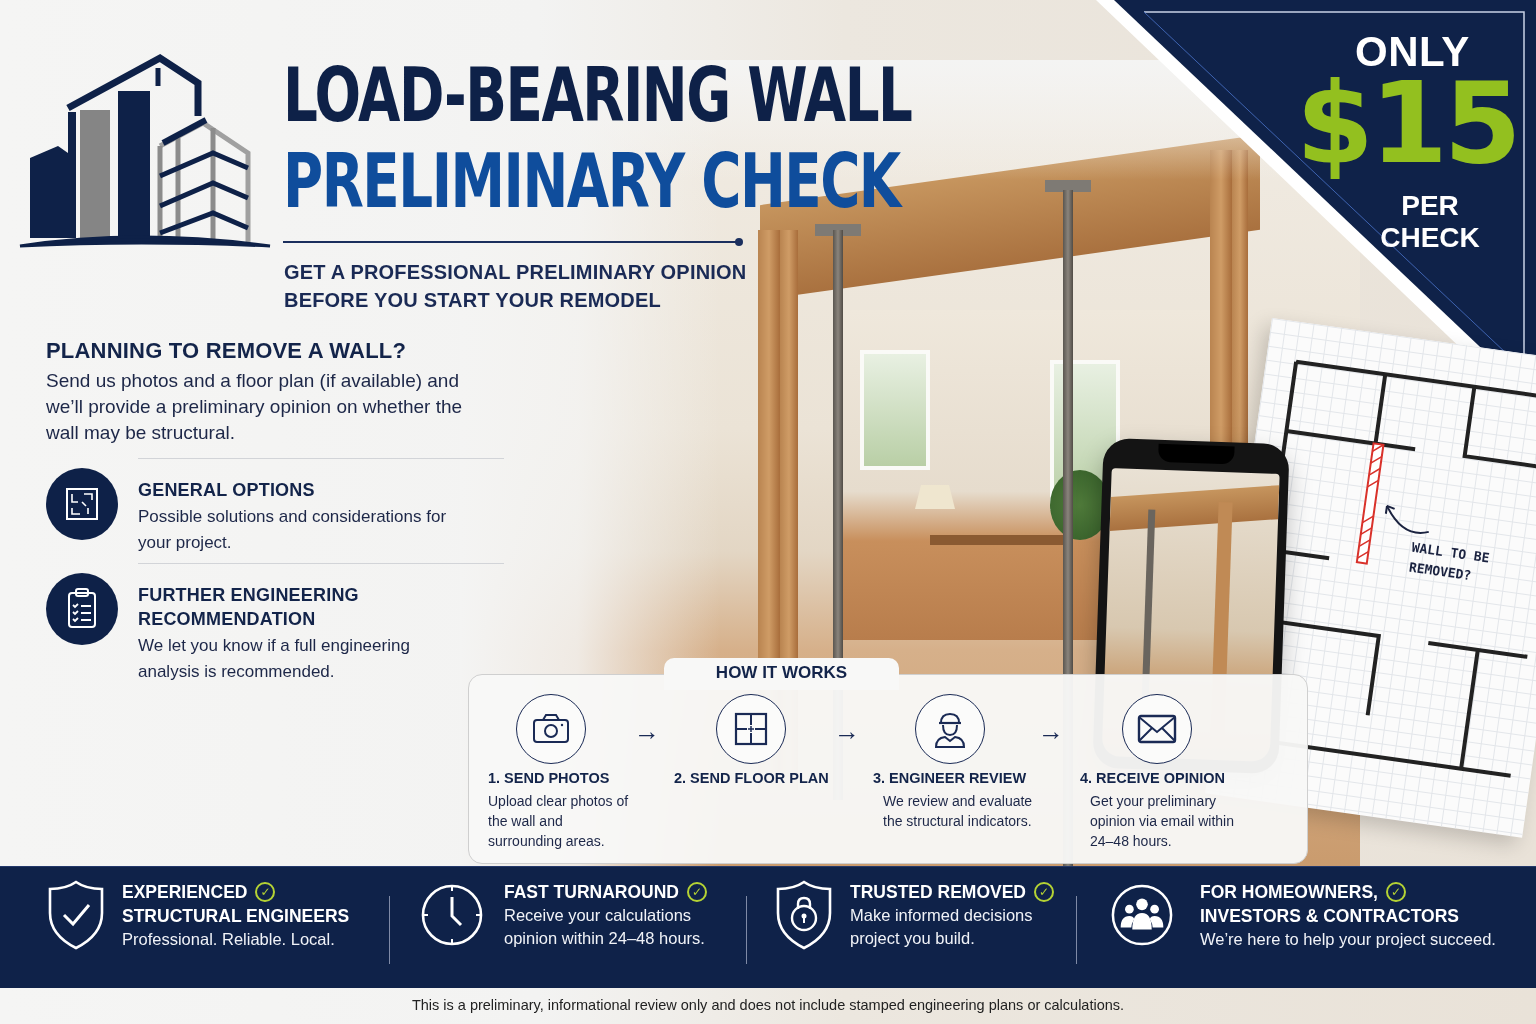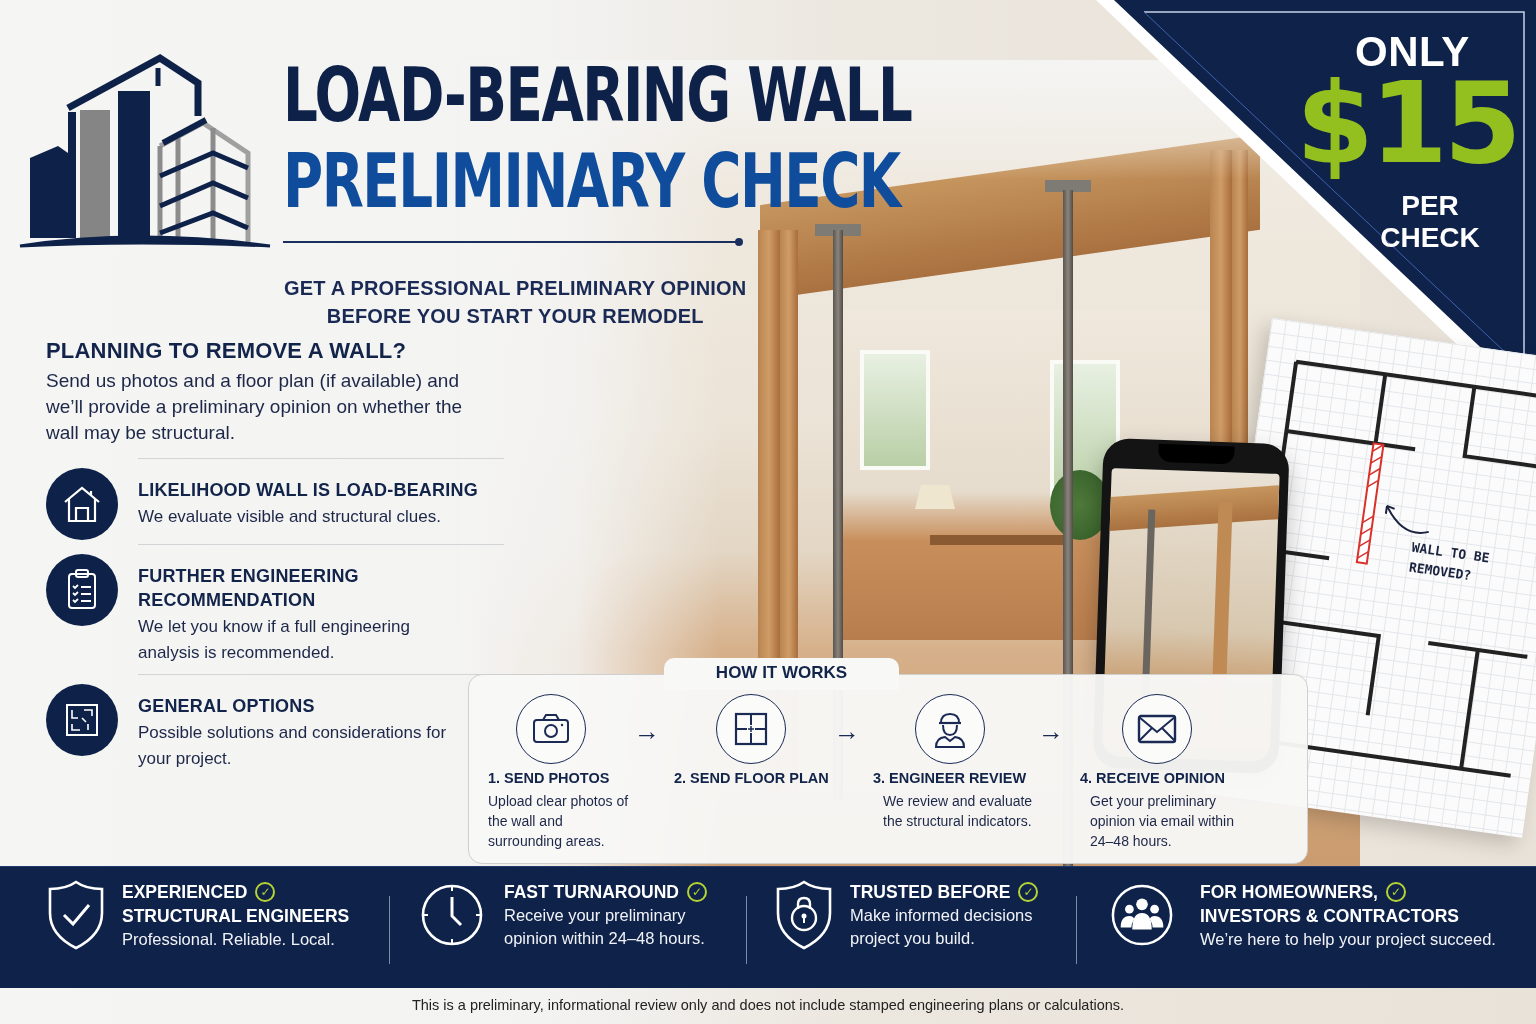--- a/index.html
+++ b/index.html
@@ -36,22 +36,22 @@
   .logo { position: absolute; left: 18px; top: 28px; width: 255px; height: 225px; }
 
   
   .title-block { position: absolute; left: 283px; top: 52px; }
   .title-line { font-family: "DejaVu Sans", sans-serif; font-weight: 700; font-size: 74px; line-height: 86px;
     letter-spacing: -2px; transform: scaleX(0.74); transform-origin: left center; white-space: nowrap; }
   .title-line.l1 { color: #0e2148; }
   .title-line.l2 { color: #0f4d9c; }
   .title-rule { position: absolute; left: 283px; top: 241px; width: 456px; height: 2px; background: #1b2f5e; }
   .title-rule::after { content: ""; position: absolute; right: -4px; top: -3px; width: 8px; height: 8px; border-radius: 50%; background: #1b2f5e; }
-  .subtitle { position: absolute; left: 284px; top: 274px; font-size: 20px; line-height: 28px; font-weight: 700;
-    color: #1a2a55; letter-spacing: 0.2px; text-align: center; }
+  .subtitle { position: absolute; left: 284px; top: 258px; font-size: 20px; line-height: 28px; font-weight: 700;
+    color: #1a2a55; letter-spacing: 0.2px; }
 
   
   .price-corner { position: absolute; right: 0; top: 0; width: 440px; height: 420px; }
   .price-only { position: absolute; left: 1355px; top: 28px; width: 94px; text-align: center; color: #fff;
     font-weight: 700; font-size: 42px; letter-spacing: 0.5px; }
   .price-amount { position: absolute; left: 1296px; top: 58px; width: 210px; text-align: center; color: #93c01f;
     font-family: "DejaVu Sans", sans-serif; font-weight: 700; font-size: 112px; line-height: 130px; letter-spacing: -4px; }
   .price-per { position: absolute; left: 1355px; top: 190px; width: 150px; text-align: center; color: #fff;
     font-weight: 700; font-size: 28px; }
 
@@ -173,57 +173,45 @@
     </svg>
   </div>
   <div class="price-only">ONLY</div>
   <div class="price-amount">$15</div>
   <div class="price-per">PER CHECK</div>
 
   <div class="intro-title">PLANNING TO REMOVE A WALL?</div>
   <div class="intro-body">Send us photos and a floor plan (if available) and we’ll provide a preliminary opinion on whether the wall may be structural.</div>
 
   <div class="features">
-    <div class="feature" style="height:86px;">
+    <div class="feature" style="height:105px;">
       <div class="feature-divider"></div>
       <div class="feature-icon">
-        <svg width="46" height="46" viewBox="0 0 46 46">
-            <path d="M6 21 L23 7 L40 21 M10 18 V40 H36 V18 M17 40 V27 H29 V40 M32 10 V15" fill="none" stroke="#fff" stroke-width="2.2"></path>
+        <svg width="40" height="40" viewBox="0 0 40 40">
+            <rect x="5" y="5" width="30" height="30" fill="none" stroke="#fff" stroke-width="2"></rect>
+            <path d="M10 10 V18 H16 M22 10 H30 V16 M10 24 V30 H18 M26 24 V30 M20 18 L24 22" fill="none" stroke="#fff" stroke-width="1.6"></path>
           </svg>
       </div>
       <div class="feature-text">
-        <div class="feature-title">LIKELIHOOD WALL IS LOAD-BEARING</div>
-        <div class="feature-desc">We evaluate visible and structural clues.</div>
+        <div class="feature-title">GENERAL OPTIONS</div>
+        <div class="feature-desc" style="width:340px;">Possible solutions and considerations for your project.</div>
       </div>
     </div>
     <div class="feature" style="height:130px;">
       <div class="feature-divider"></div>
       <div class="feature-icon">
         <svg width="40" height="44" viewBox="0 0 40 44">
             <rect x="7" y="6" width="26" height="34" rx="3" fill="none" stroke="#fff" stroke-width="2"></rect>
             <rect x="14" y="2" width="12" height="7" rx="2" fill="none" stroke="#fff" stroke-width="2"></rect>
             <path d="M11 18 l2 2 l3 -3 M11 25 l2 2 l3 -3 M11 32 l2 2 l3 -3 M19 19 H29 M19 26 H29 M19 33 H29" fill="none" stroke="#fff" stroke-width="1.8"></path>
           </svg>
       </div>
       <div class="feature-text">
         <div class="feature-title" style="width:250px;">FURTHER ENGINEERING RECOMMENDATION</div>
         <div class="feature-desc" style="width:320px;">We let you know if a full engineering analysis is recommended.</div>
-      </div>
-    </div>
-    <div class="feature" style="height:105px;">
-      <div class="feature-divider"></div>
-      <div class="feature-icon">
-        <svg width="40" height="40" viewBox="0 0 40 40">
-            <rect x="5" y="5" width="30" height="30" fill="none" stroke="#fff" stroke-width="2"></rect>
-            <path d="M10 10 V18 H16 M22 10 H30 V16 M10 24 V30 H18 M26 24 V30 M20 18 L24 22" fill="none" stroke="#fff" stroke-width="1.6"></path>
-          </svg>
-      </div>
-      <div class="feature-text">
-        <div class="feature-title">GENERAL OPTIONS</div>
-        <div class="feature-desc" style="width:340px;">Possible solutions and considerations for your project.</div>
       </div>
     </div>
   </div>
 
   <div class="plan">
     <svg width="320" height="480" viewBox="0 0 320 480">
       <g fill="none" stroke="#222" stroke-width="4">
         <path d="M30 40 H300 M30 40 V420 H300"></path>
         <path d="M120 40 V110 M30 110 H160 M210 40 V110 H300"></path>
         <path d="M30 230 H90 M30 300 H150 V380 M200 300 H300 M250 300 V420"></path>
@@ -326,39 +314,39 @@
           <circle cx="32" cy="32" r="29" fill="none" stroke="#fff" stroke-width="2.6"></circle>
           <path d="M32 14 V33 L41 42" fill="none" stroke="#fff" stroke-width="3"></path>
           <path d="M32 3 V8 M32 56 V61 M3 32 H8 M56 32 H61" stroke="#fff" stroke-width="2"></path>
         </svg>
     </div>
     <div class="band-text" style="margin-left:20px;">
       <div class="band-title">
           <span>FAST TURNAROUND</span>
           <span class="check">✓</span>
         </div>
-      <div class="band-desc">Receive your preliminary</div>
+      <div class="band-desc">Receive your calculations</div>
       <div class="band-desc">opinion within 24–48 hours.</div>
     </div>
   </div>
   <div class="band-sep" style="left:746px;"></div>
 
   <div class="band-item" style="left:772px;top:866px;">
     <div class="band-icon">
       <svg width="60" height="72" viewBox="0 0 60 72">
           <path d="M30 3 Q40 10 56 10 L56 34 Q56 56 30 69 Q4 56 4 34 L4 10 Q20 10 30 3 Z" fill="none" stroke="#fff" stroke-width="2.6"></path>
           <circle cx="30" cy="39" r="12" fill="none" stroke="#fff" stroke-width="2.4"></circle>
           <path d="M24 30 V25 Q24 19 30 19 Q36 19 36 25 V30" fill="none" stroke="#fff" stroke-width="2.4"></path>
           <circle cx="30" cy="37" r="2.5" fill="#fff"></circle>
           <rect x="29" y="38" width="2" height="6" fill="#fff"></rect>
         </svg>
     </div>
     <div class="band-text">
       <div class="band-title">
-          <span>TRUSTED BEFORE</span>
+          <span>TRUSTED REMOVED</span>
           <span class="check">✓</span>
         </div>
       <div class="band-desc">Make informed decisions</div>
       <div class="band-desc">project you build.</div>
     </div>
   </div>
   <div class="band-sep" style="left:1076px;"></div>
 
   <div class="band-item" style="left:1110px;top:866px;">
     <div class="band-icon">

